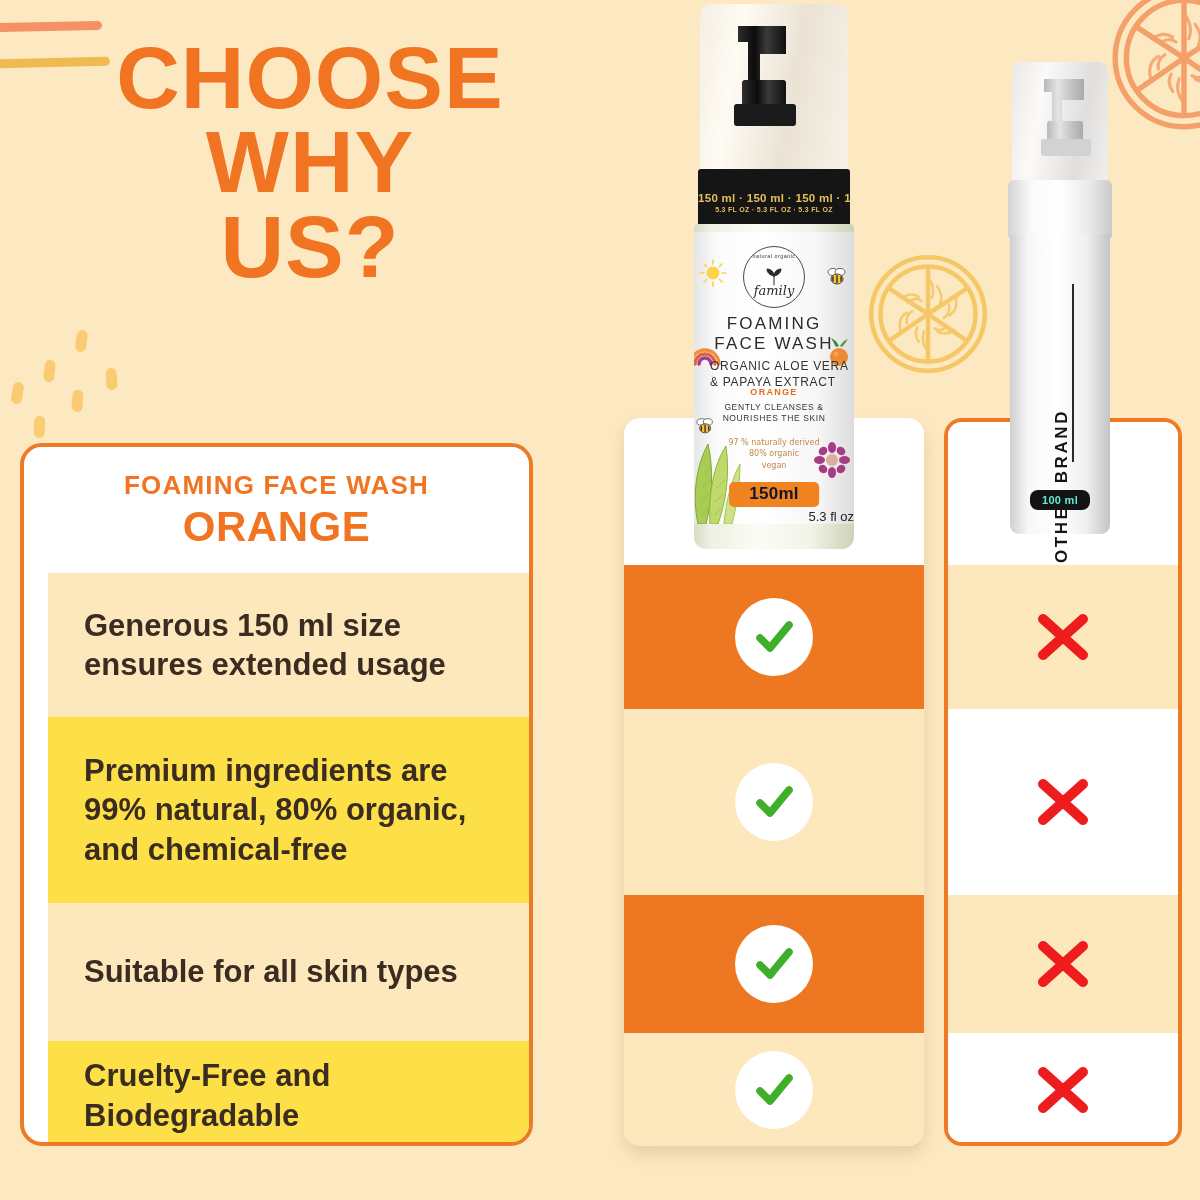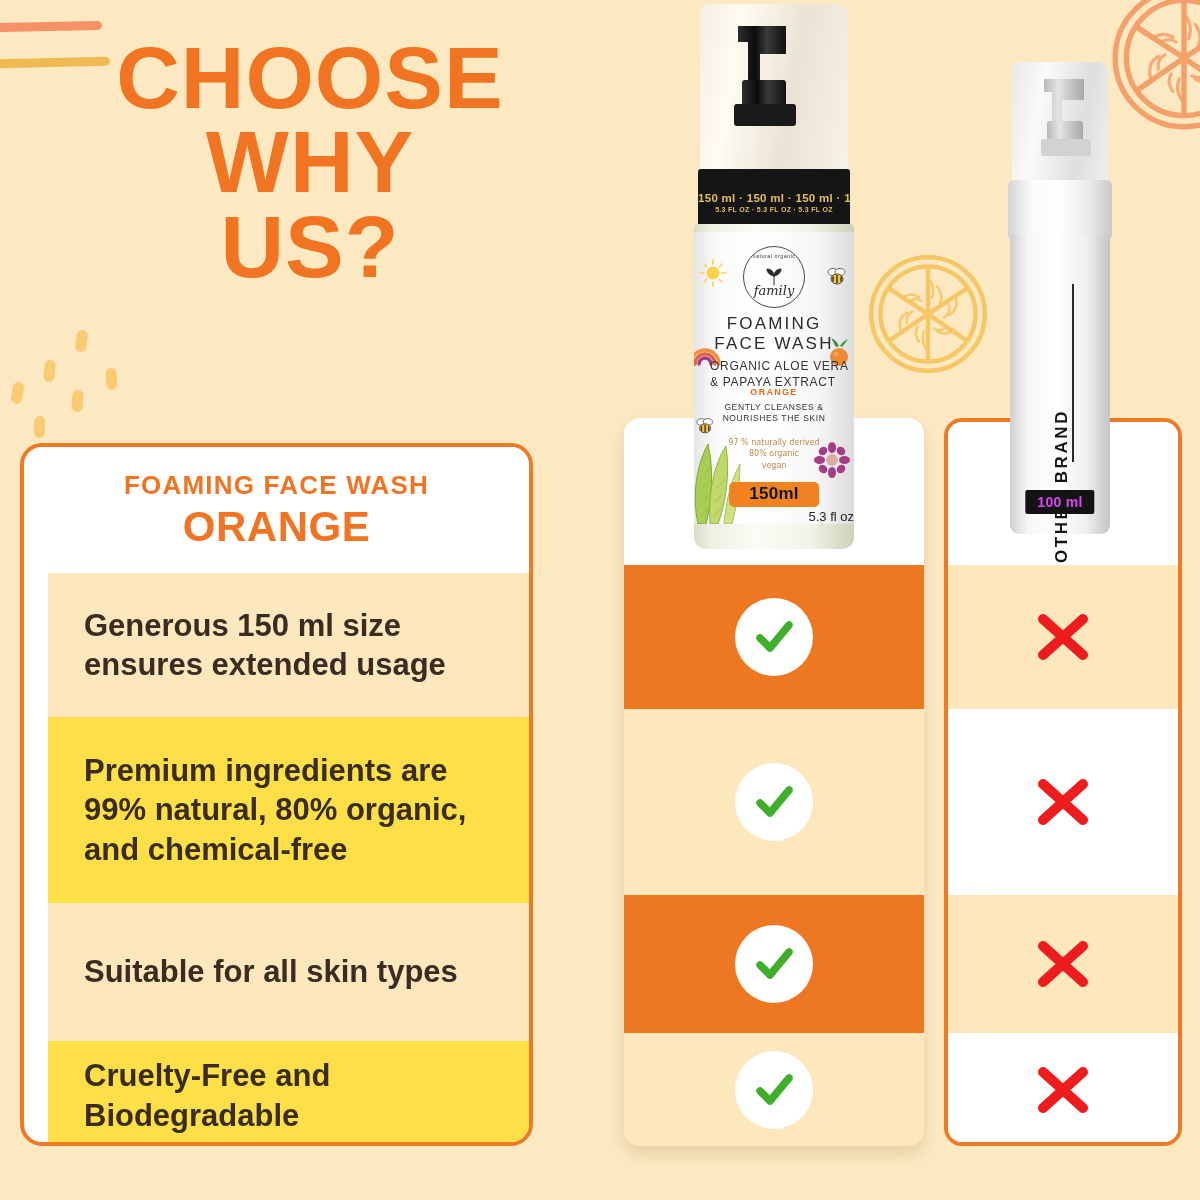--- a/index.html
+++ b/index.html
@@ -243,23 +243,23 @@
     text-align:center;
     color:#151515; font-size:17px; font-weight:700; letter-spacing:2.6px;
     white-space:nowrap;
   }
   .ob-rule {
     position:absolute; left:62px; top:50px; width:1.6px; height:178px;
     background:#2a2a2a;
   }
   .ob-size {
     position:absolute; left:50%; top:256px; transform:translateX(-50%);
-    background:#131313; color:#d946ef;
-    font-size:14px; font-weight:700;
-    padding:4px 12px; border-radius:2px; letter-spacing:0.3px;
+    background:#131313; color:#5eead4;
+    font-size:11px; font-weight:700;
+    padding:4px 12px; border-radius:8px; letter-spacing:0.3px;
     white-space:nowrap;
   }
 </style>
 </head>
 <body>
 
 <div class="deco stroke stroke-coral"></div>
 <div class="deco stroke stroke-gold"></div>
 
 <div class="deco dots">

